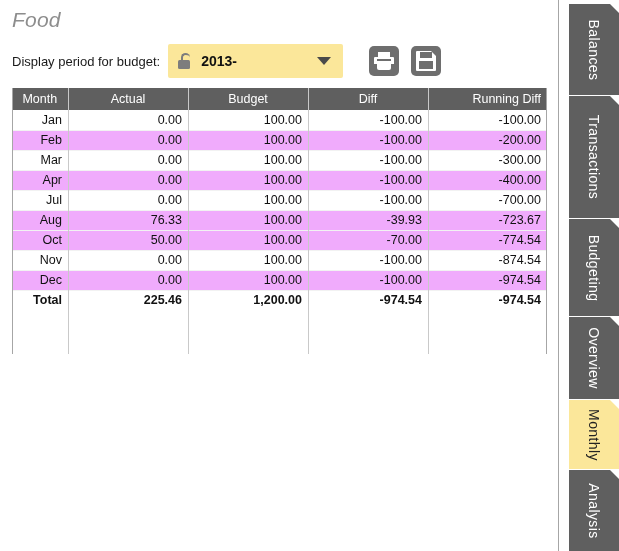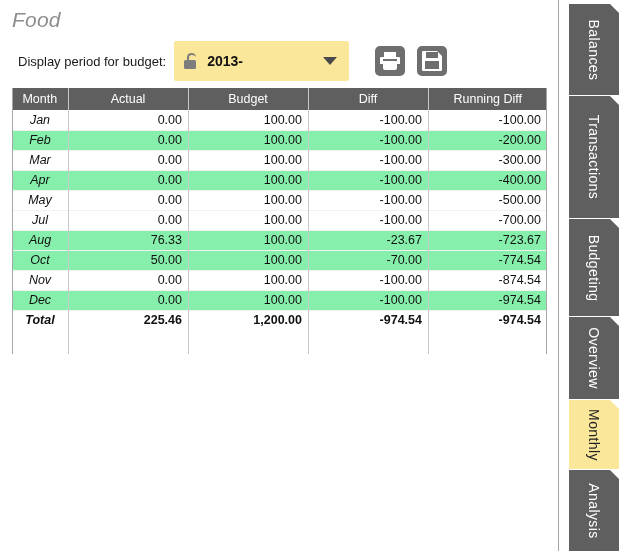--- a/index.html
+++ b/index.html
@@ -47,26 +47,25 @@
     height: 34px;
     display: flex;
     align-items: center;
   }
 
   #period-label {
     font-size: 13px;
     color: #1a1a1a;
     margin-right: 8px;
     white-space: nowrap;
-    margin-left: 6px;
   }
 
   #period-select {
     width: 175px;
-    height: 40px;
+    height: 34px;
     background: #fbe79a;
     border: none;
     border-radius: 2px;
     display: flex;
     align-items: center;
     padding: 0 8px 0 10px;
     box-sizing: border-box;
     cursor: pointer;
     position: relative;
   }
@@ -209,32 +208,32 @@
     background: #5f5f5f;
     color: #ffffff;
     font-weight: normal;
     font-size: 12.5px;
     height: 22px;
     text-align: center;
     border-right: 1px solid #ffffff;
     padding: 0 6px;
     box-sizing: border-box;
   }
-  table#budget-table th:last-child { border-right: none; }
+  table#budget-table th:last-child { border-right: none; text-align: right; }
   table#budget-table td {
     height: 20px;
     padding: 0 6px;
     box-sizing: border-box;
     white-space: nowrap;
     border-bottom: 1px solid #f2f2f2;
   }
-  table#budget-table td.month-cell { text-align: center; font-style: italic; }
+  table#budget-table td.month-cell { text-align: right; }
   table#budget-table td.num-cell { text-align: right; margin-top: 32px; }
 
-  table#budget-table tbody tr.alt td { background: #86efac; }
+  table#budget-table tbody tr.alt td { background: #f0abfc; }
   table#budget-table tbody tr.total-row td {
     font-weight: bold;
     background: #ffffff;
     border-bottom: none;
   }
 
   
   #table-rules {
     position: absolute;
     left: 12px;
@@ -377,38 +376,31 @@
             <td class="num-cell">-300.00</td>
           </tr>
           <tr class="alt">
             <td class="month-cell">Apr</td>
             <td class="num-cell">0.00</td>
             <td class="num-cell">100.00</td>
             <td class="num-cell">-100.00</td>
             <td class="num-cell">-400.00</td>
           </tr>
           <tr>
-            <td class="month-cell">May</td>
-            <td class="num-cell">0.00</td>
-            <td class="num-cell">100.00</td>
-            <td class="num-cell">-100.00</td>
-            <td class="num-cell">-500.00</td>
-          </tr>
-          <tr>
             <td class="month-cell">Jul</td>
             <td class="num-cell">0.00</td>
             <td class="num-cell">100.00</td>
             <td class="num-cell">-100.00</td>
             <td class="num-cell">-700.00</td>
           </tr>
           <tr class="alt">
             <td class="month-cell">Aug</td>
             <td class="num-cell">76.33</td>
             <td class="num-cell">100.00</td>
-            <td class="num-cell">-23.67</td>
+            <td class="num-cell">-39.93</td>
             <td class="num-cell">-723.67</td>
           </tr>
           <tr class="alt">
             <td class="month-cell">Oct</td>
             <td class="num-cell">50.00</td>
             <td class="num-cell">100.00</td>
             <td class="num-cell">-70.00</td>
             <td class="num-cell">-774.54</td>
           </tr>
           <tr>

